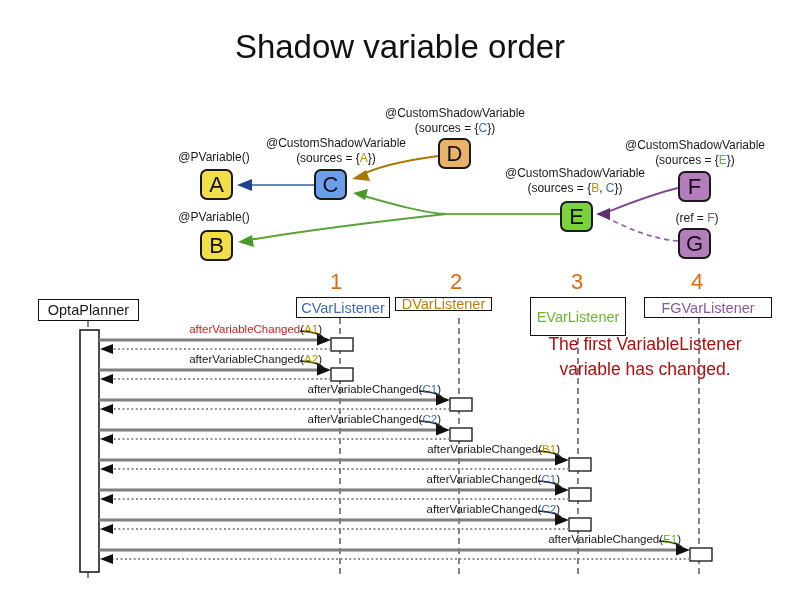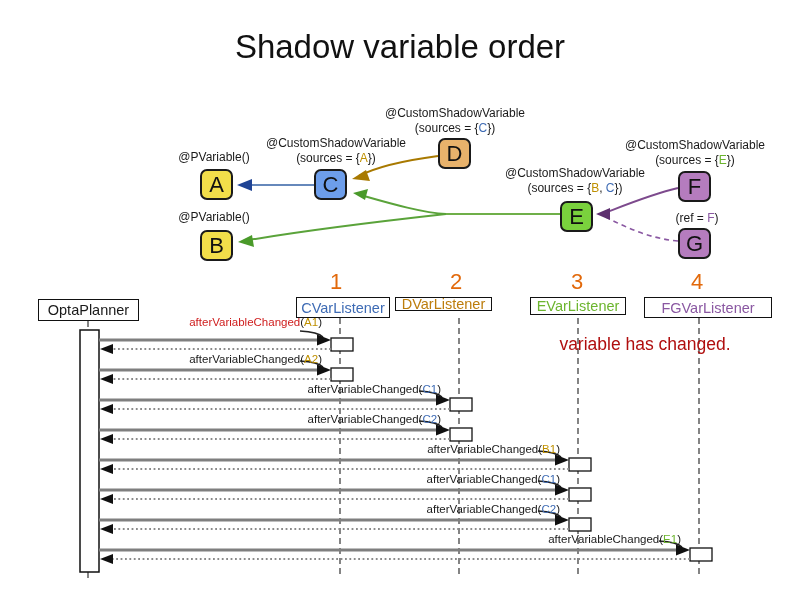--- a/index.html
+++ b/index.html
@@ -175,28 +175,28 @@
 
   <div class="actor" style="left:38px;top:299px;width:101px;height:22px;">
     <span>OptaPlanner</span>
   </div>
   <div class="actor c-blue" style="left:296px;top:297px;width:94px;height:21px;">
     <span>CVarListener</span>
   </div>
   <div class="actor c-dorange" style="left:395px;top:297px;width:97px;height:14px;">
     <span>DVarListener</span>
   </div>
-  <div class="actor c-green" style="left:530px;top:297px;width:96px;height:18px;">
+  <div class="actor c-green" style="left:530px;top:297px;width:96px;height:39px;">
     <span>EVarListener</span>
   </div>
   <div class="actor c-purple" style="left:644px;top:297px;width:128px;height:21px;">
     <span>FGVarListener</span>
   </div>
 
-  <div class="msg" style="right:478px;top:316px;text-align:right;">
+  <div class="msg" style="right:478px;top:323px;text-align:right;">
     <span class="red-fn">afterVariableChanged</span><span>(</span><span class="c-gold">A1</span><span>)</span>
   </div>
   <div class="msg" style="right:478px;top:353px;text-align:center;">
     <span>afterVariableChanged</span><span>(</span><span class="c-gold">A2</span><span>)</span>
   </div>
   <div class="msg" style="right:359px;top:383px;">
     <span>afterVariableChanged</span><span>(</span><span class="c-blue">C1</span><span>)</span>
   </div>
   <div class="msg" style="right:359px;top:413px;">
     <span>afterVariableChanged</span><span>(</span><span class="c-blue">C2</span><span>)</span>
@@ -208,16 +208,17 @@
     <span>afterVariableChanged</span><span>(</span><span class="c-blue">C1</span><span>)</span>
   </div>
   <div class="msg" style="right:240px;top:503px;">
     <span>afterVariableChanged</span><span>(</span><span class="c-blue">C2</span><span>)</span>
   </div>
   <div class="msg" style="right:119px;top:533px;">
     <span>afterVariableChanged</span><span>(</span><span class="c-green">E1</span><span>)</span>
   </div>
 
   <div class="note">
+    <div><span>The first VariableListener</span></div>
     <div><span>variable has changed.</span></div>
   </div>
 
 </div>
 
 </body></html>

